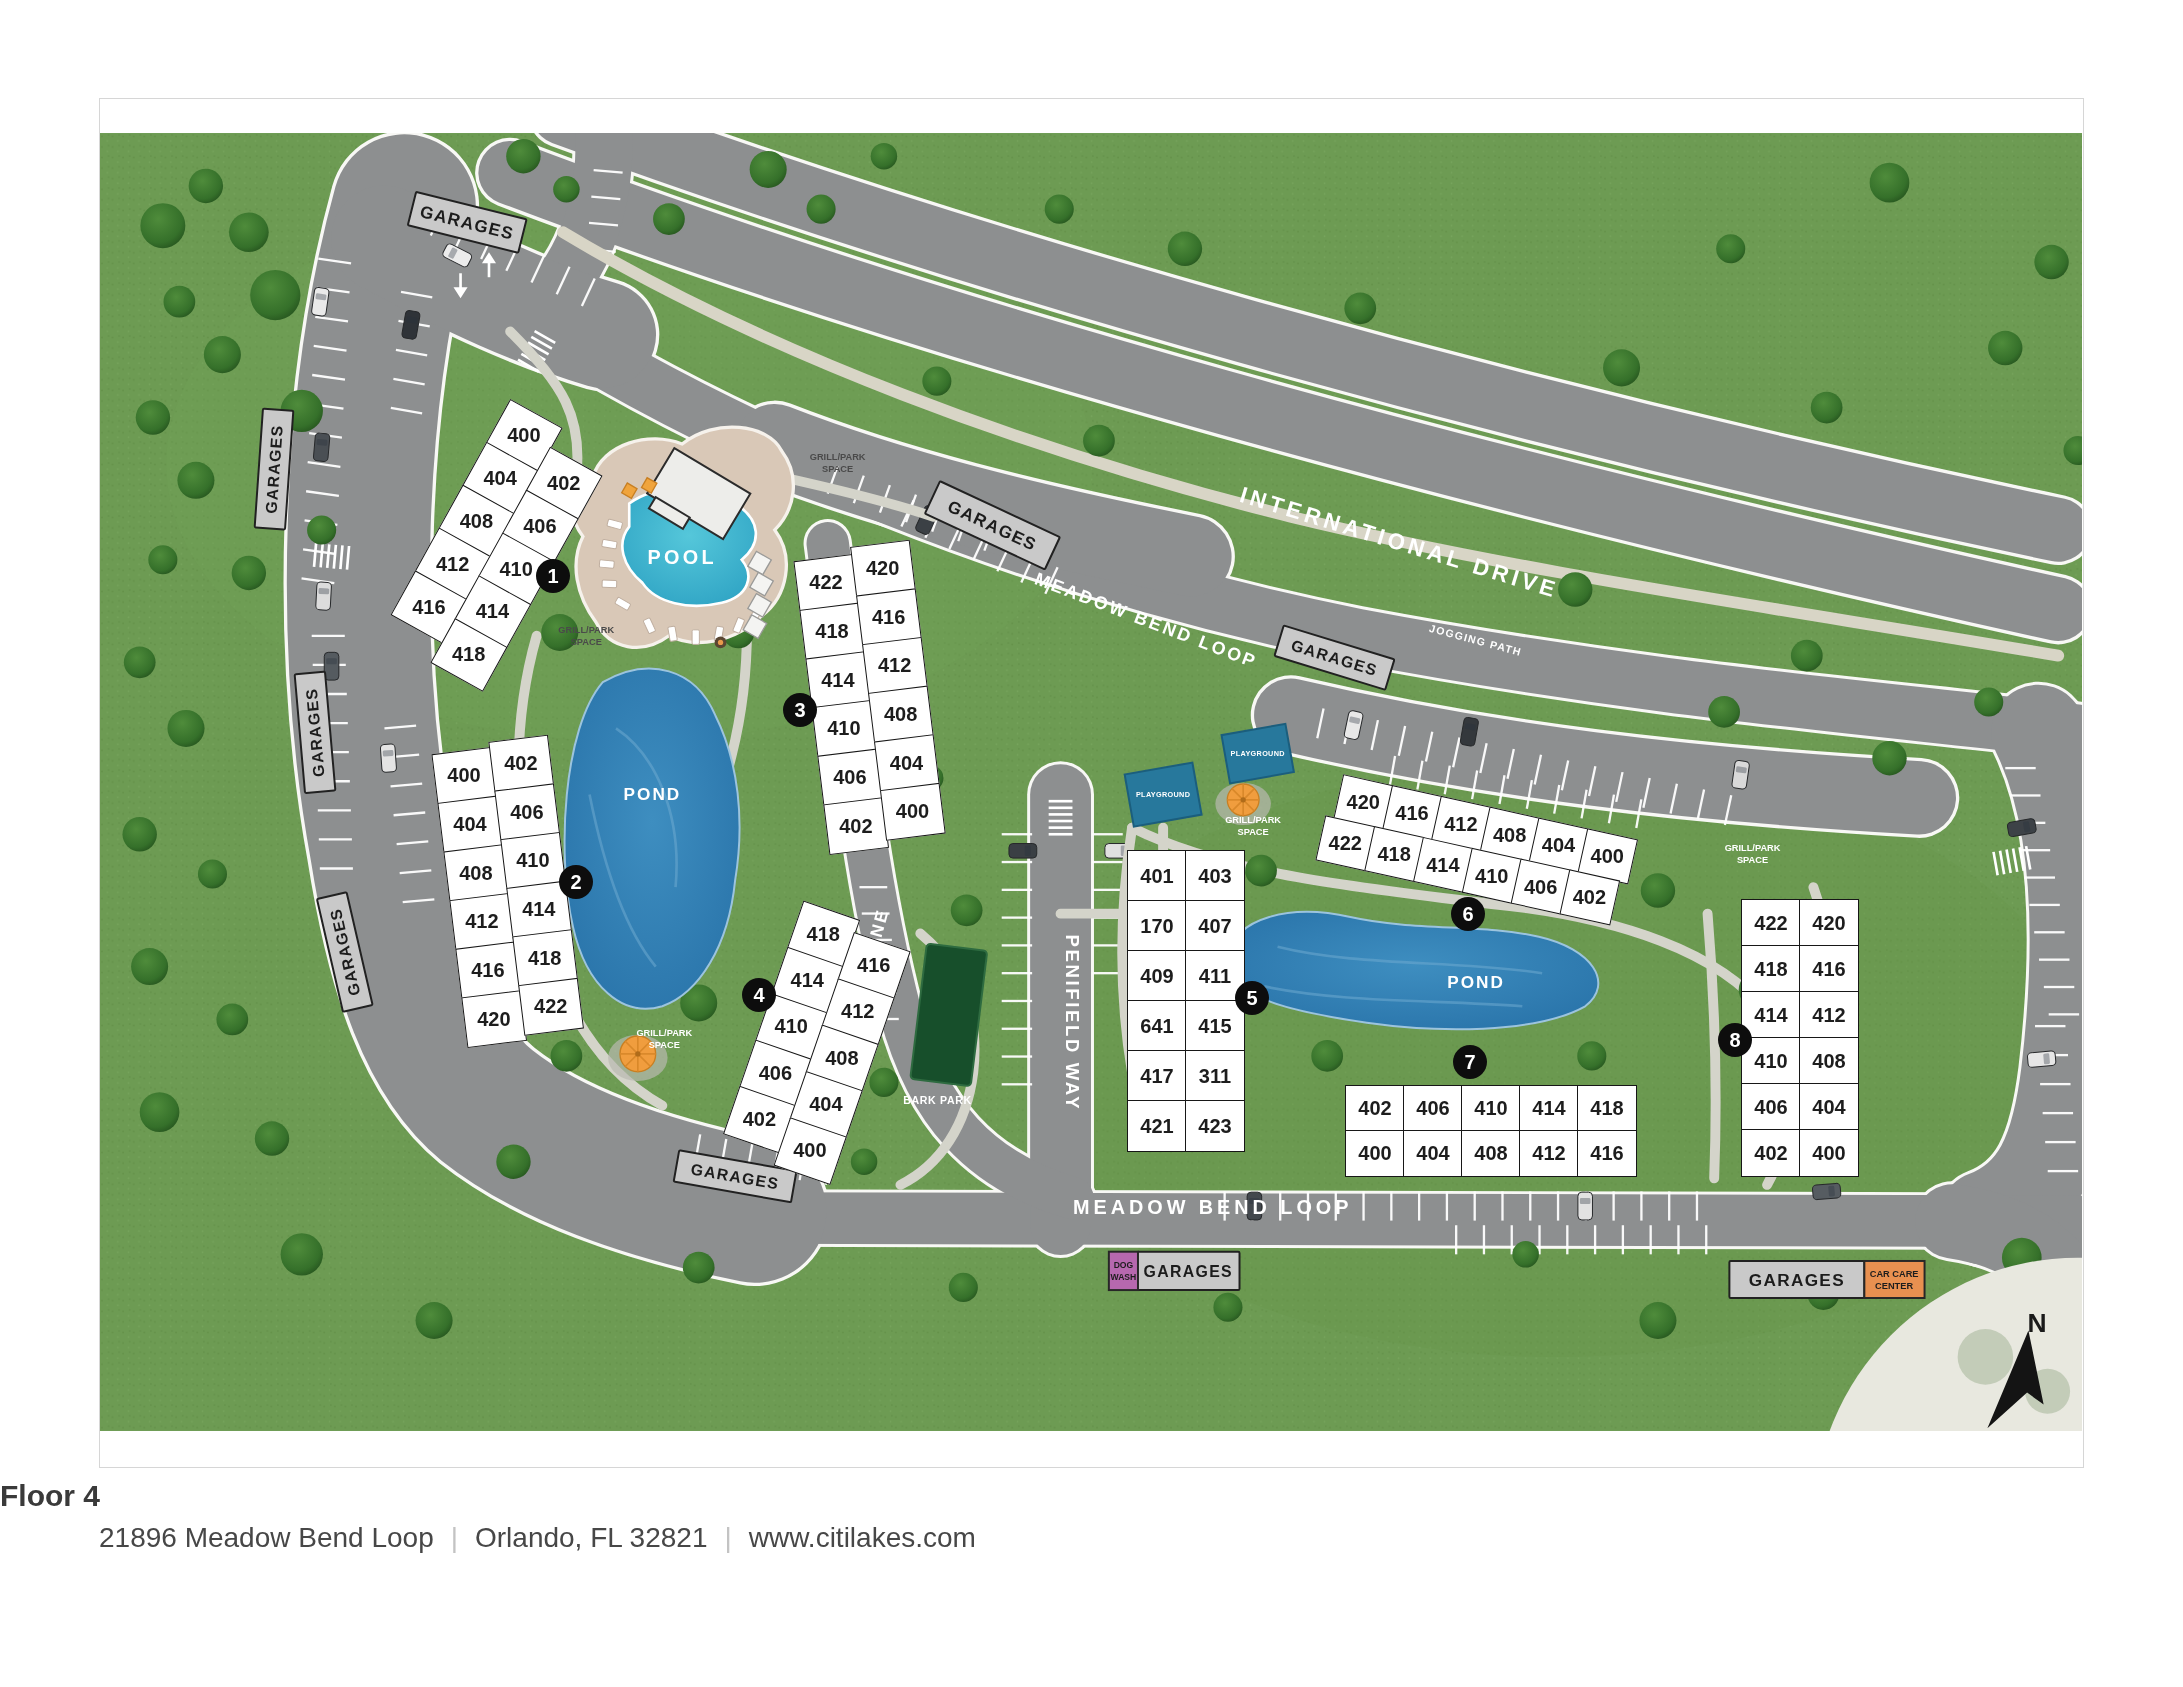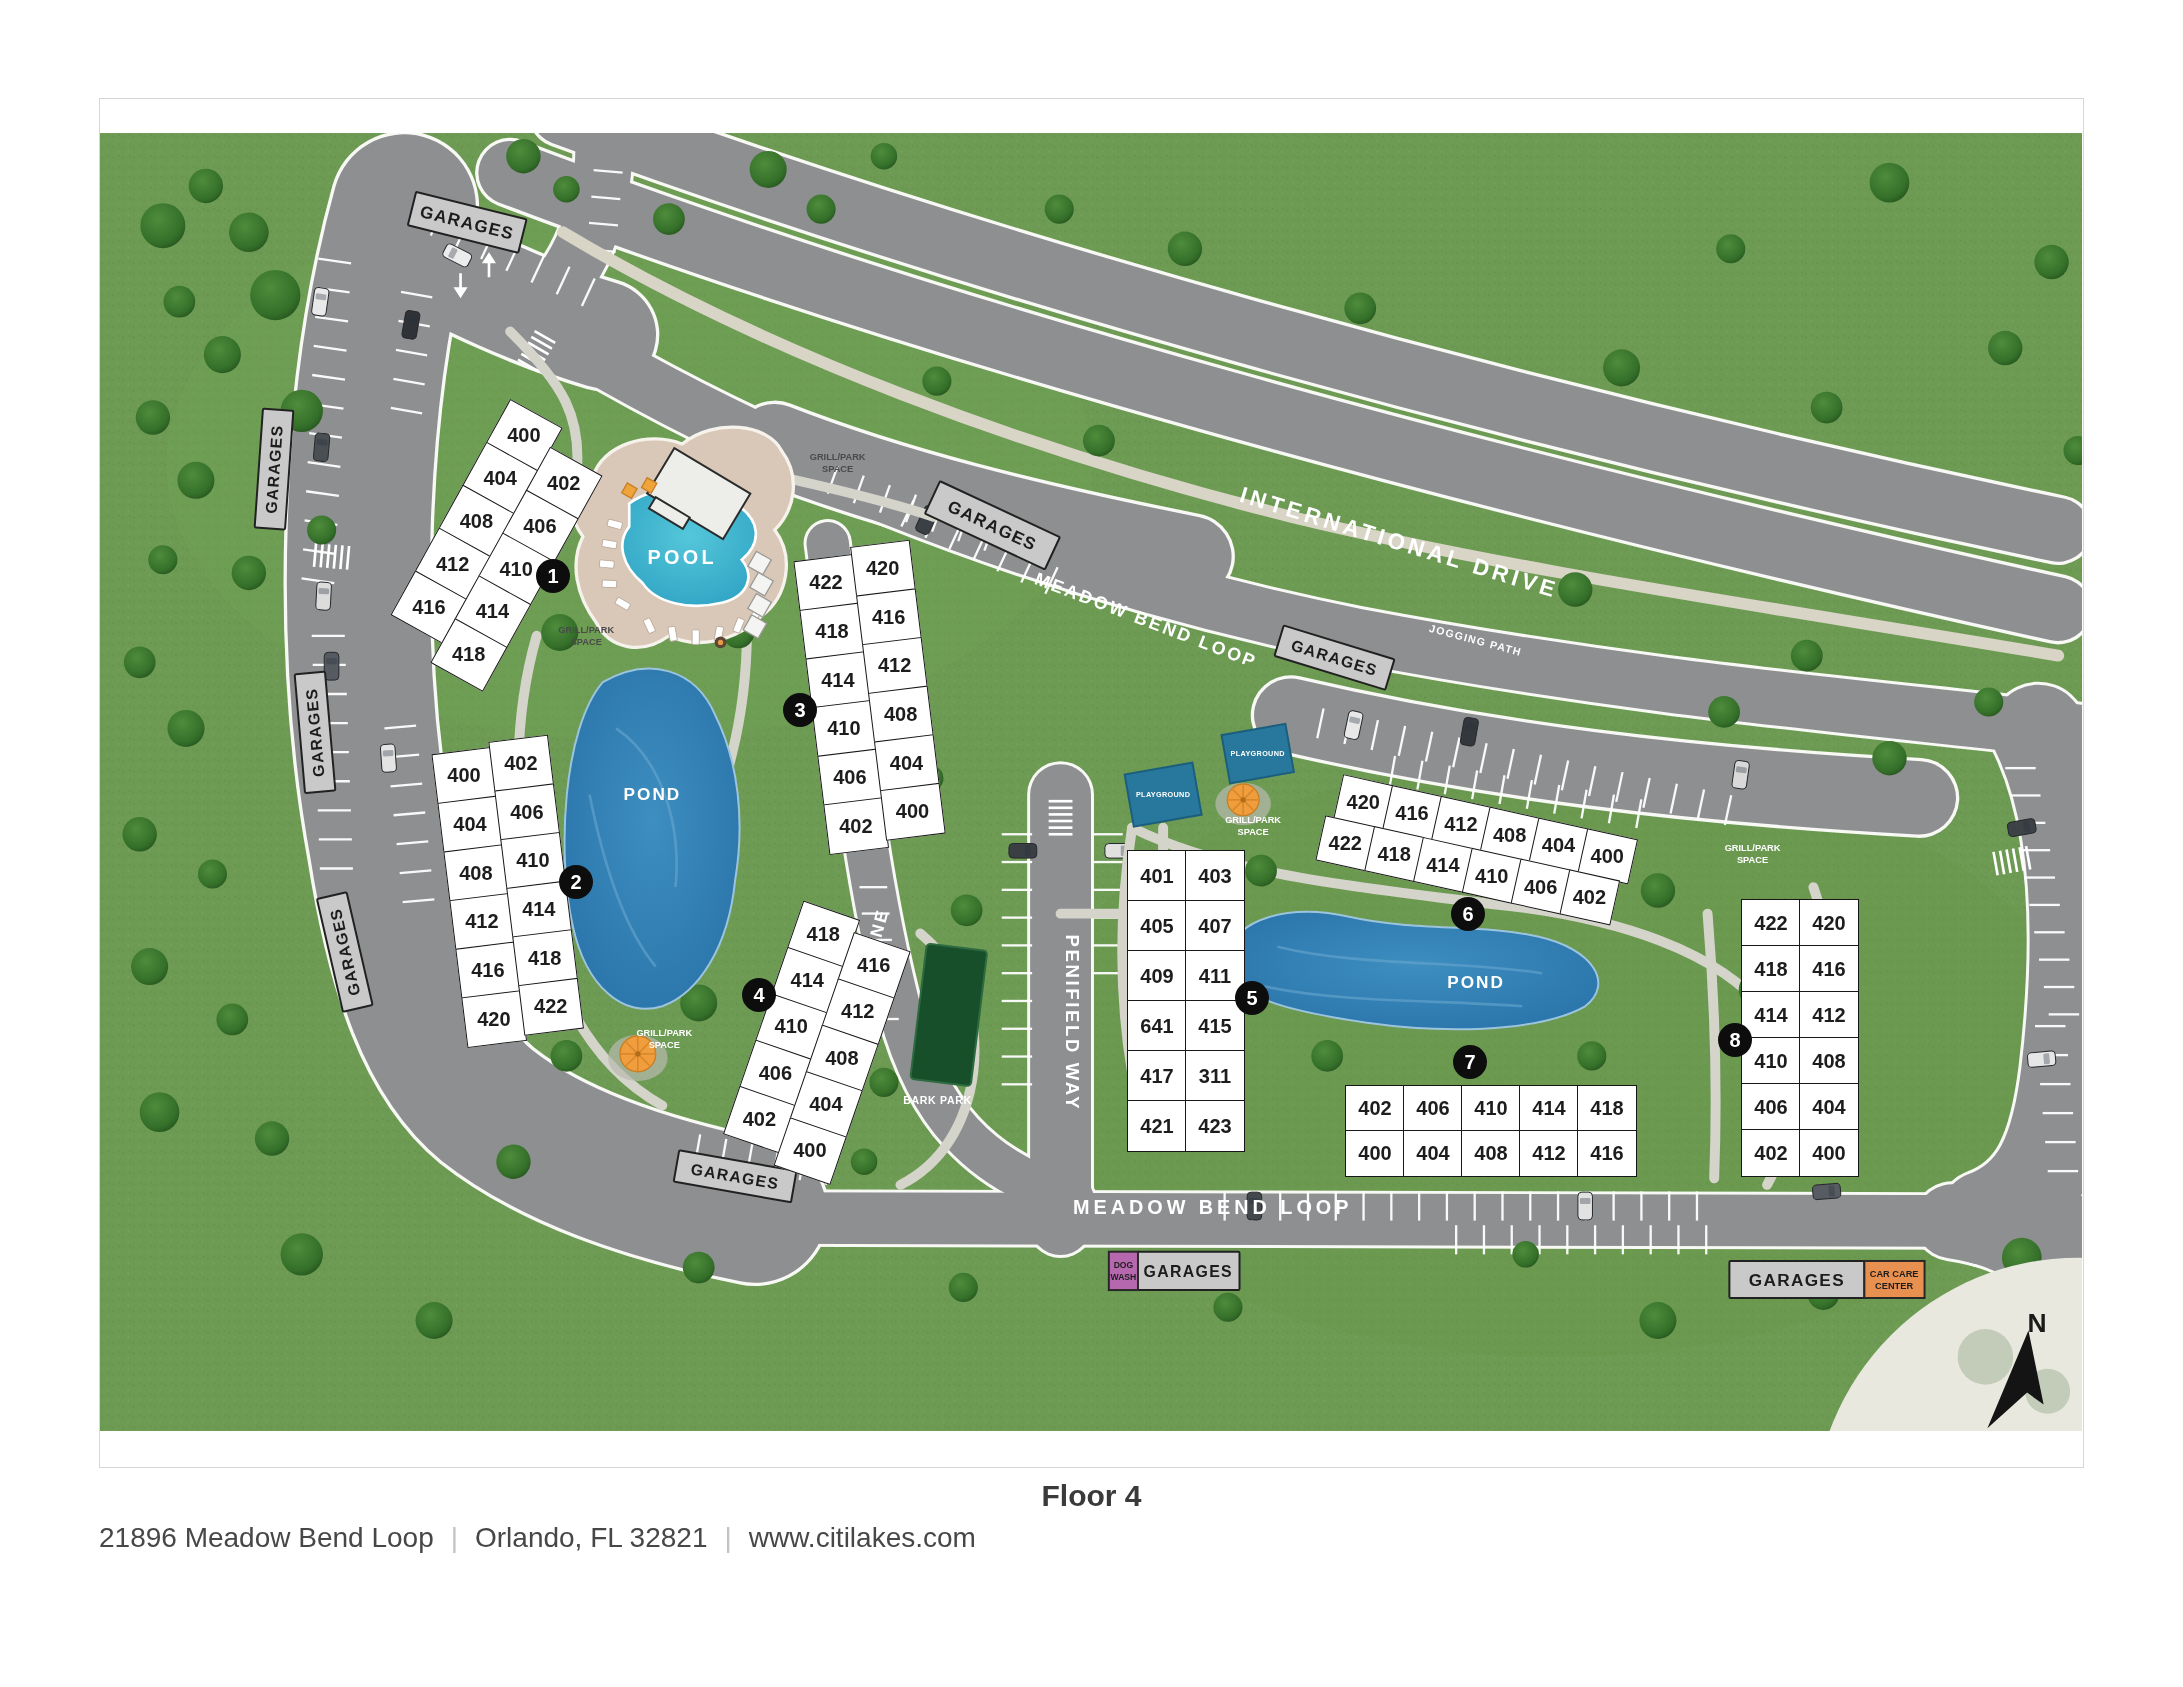--- a/index.html
+++ b/index.html
@@ -9,21 +9,21 @@
             background:#fff;border:1.3px solid #d6d6d6;box-sizing:border-box;}
   #map-svg{position:absolute;left:0;top:34px;width:1982px;height:1298px;display:block;}
   #buildings{position:absolute;left:0;top:34px;width:1982px;height:1298px;pointer-events:none;}
   .bld{position:absolute;display:grid;}
   .cell{background:#ffffff;border:1.7px solid #171717;margin:-0.8px;display:flex;
         align-items:center;justify-content:center;box-sizing:border-box;}
   .cell span{font-size:20px;font-weight:700;color:#1d1d1d;letter-spacing:0;}
   .badge{position:absolute;width:34px;height:34px;border-radius:50%;background:#0d0d0d;
          color:#fff;font-size:20px;font-weight:700;display:flex;align-items:center;
          justify-content:center;}
-  .floor-label{position:absolute;left:0;top:1479px;width:2183px;text-align:center;
+  .floor-label{position:absolute;left:0;top:1479px;width:2183px;
                font-size:30px;font-weight:700;color:#3a3a3a;}
   .footer-left{position:absolute;left:99px;top:1507px;}
   .community-name{font-size:37px;font-weight:700;color:#3a3a3a;letter-spacing:0;}
   .address-row{margin-top:14.6px;font-size:28px;color:#474747;display:flex;align-items:center;}
   .address-row .sep{color:#c3c3c3;padding:0 17px;font-weight:400;}
   .logo{position:absolute;left:1727px;top:1510px;display:flex;align-items:center;
         font-size:65px;font-weight:400;color:#4077ab;letter-spacing:0.7px;}
   .logo svg{margin:6.6px 1.3px 0 2.6px;}
   text{font-family:"Liberation Sans","DejaVu Sans",sans-serif;}
 </style>
@@ -781,21 +781,21 @@
         </div>
         <div class="badge" style="left: 642px; top: 845px;">4</div>
         <div class="bld" style="left: 1028px; top: 718px; width: 116px; height: 298px; transform: rotate(0deg); grid-template-columns: 58px 58px; grid-auto-rows: 50px;">
           <div class="cell">
             <span>401</span>
           </div>
           <div class="cell">
             <span>403</span>
           </div>
           <div class="cell">
-            <span>405</span>
+            <span>170</span>
           </div>
           <div class="cell">
             <span>407</span>
           </div>
           <div class="cell">
             <span>409</span>
           </div>
           <div class="cell">
             <span>411</span>
           </div>

